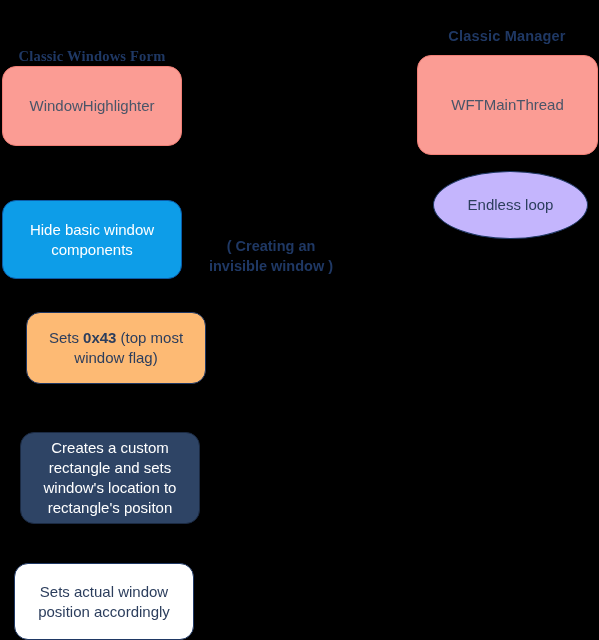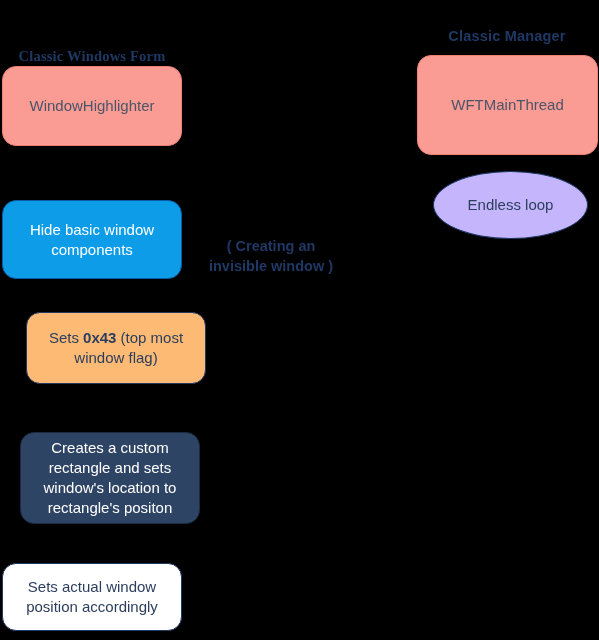--- a/index.html
+++ b/index.html
@@ -75,21 +75,21 @@
     background: #FFFFFF;
     border: 1px solid #1F3864;
     color: #2C3E5D;
   }
 
   
   #node-window-highlighter { left: 2px;  top: 66px;  width: 180px; height: 80px; }
   #node-hide-components    { left: 2px;  top: 200px; width: 180px; height: 79px; }
   #node-sets-flag          { left: 2px;  top: 312px; width: 180px; height: 72px; }
   #node-creates-rect       { left: 2px;  top: 432px; width: 180px; height: 92px; margin-left: 18px; }
-  #node-sets-position      { left: 2px;  top: 563px; width: 180px; height: 68px; }
+  #node-sets-position      { left: 14px;  top: 563px; width: 180px; height: 77px; }
 
   #node-wft-main-thread    { left: 417px; top: 55px; width: 181px; height: 100px; }
 
   #node-endless-loop {
     left: 433px; top: 171px; width: 155px; height: 68px;
     border-radius: 50% / 50%;
     background: #c4b5fd;
     border: 1px solid #1F3864;
     color: #2C3E5D;
   }

